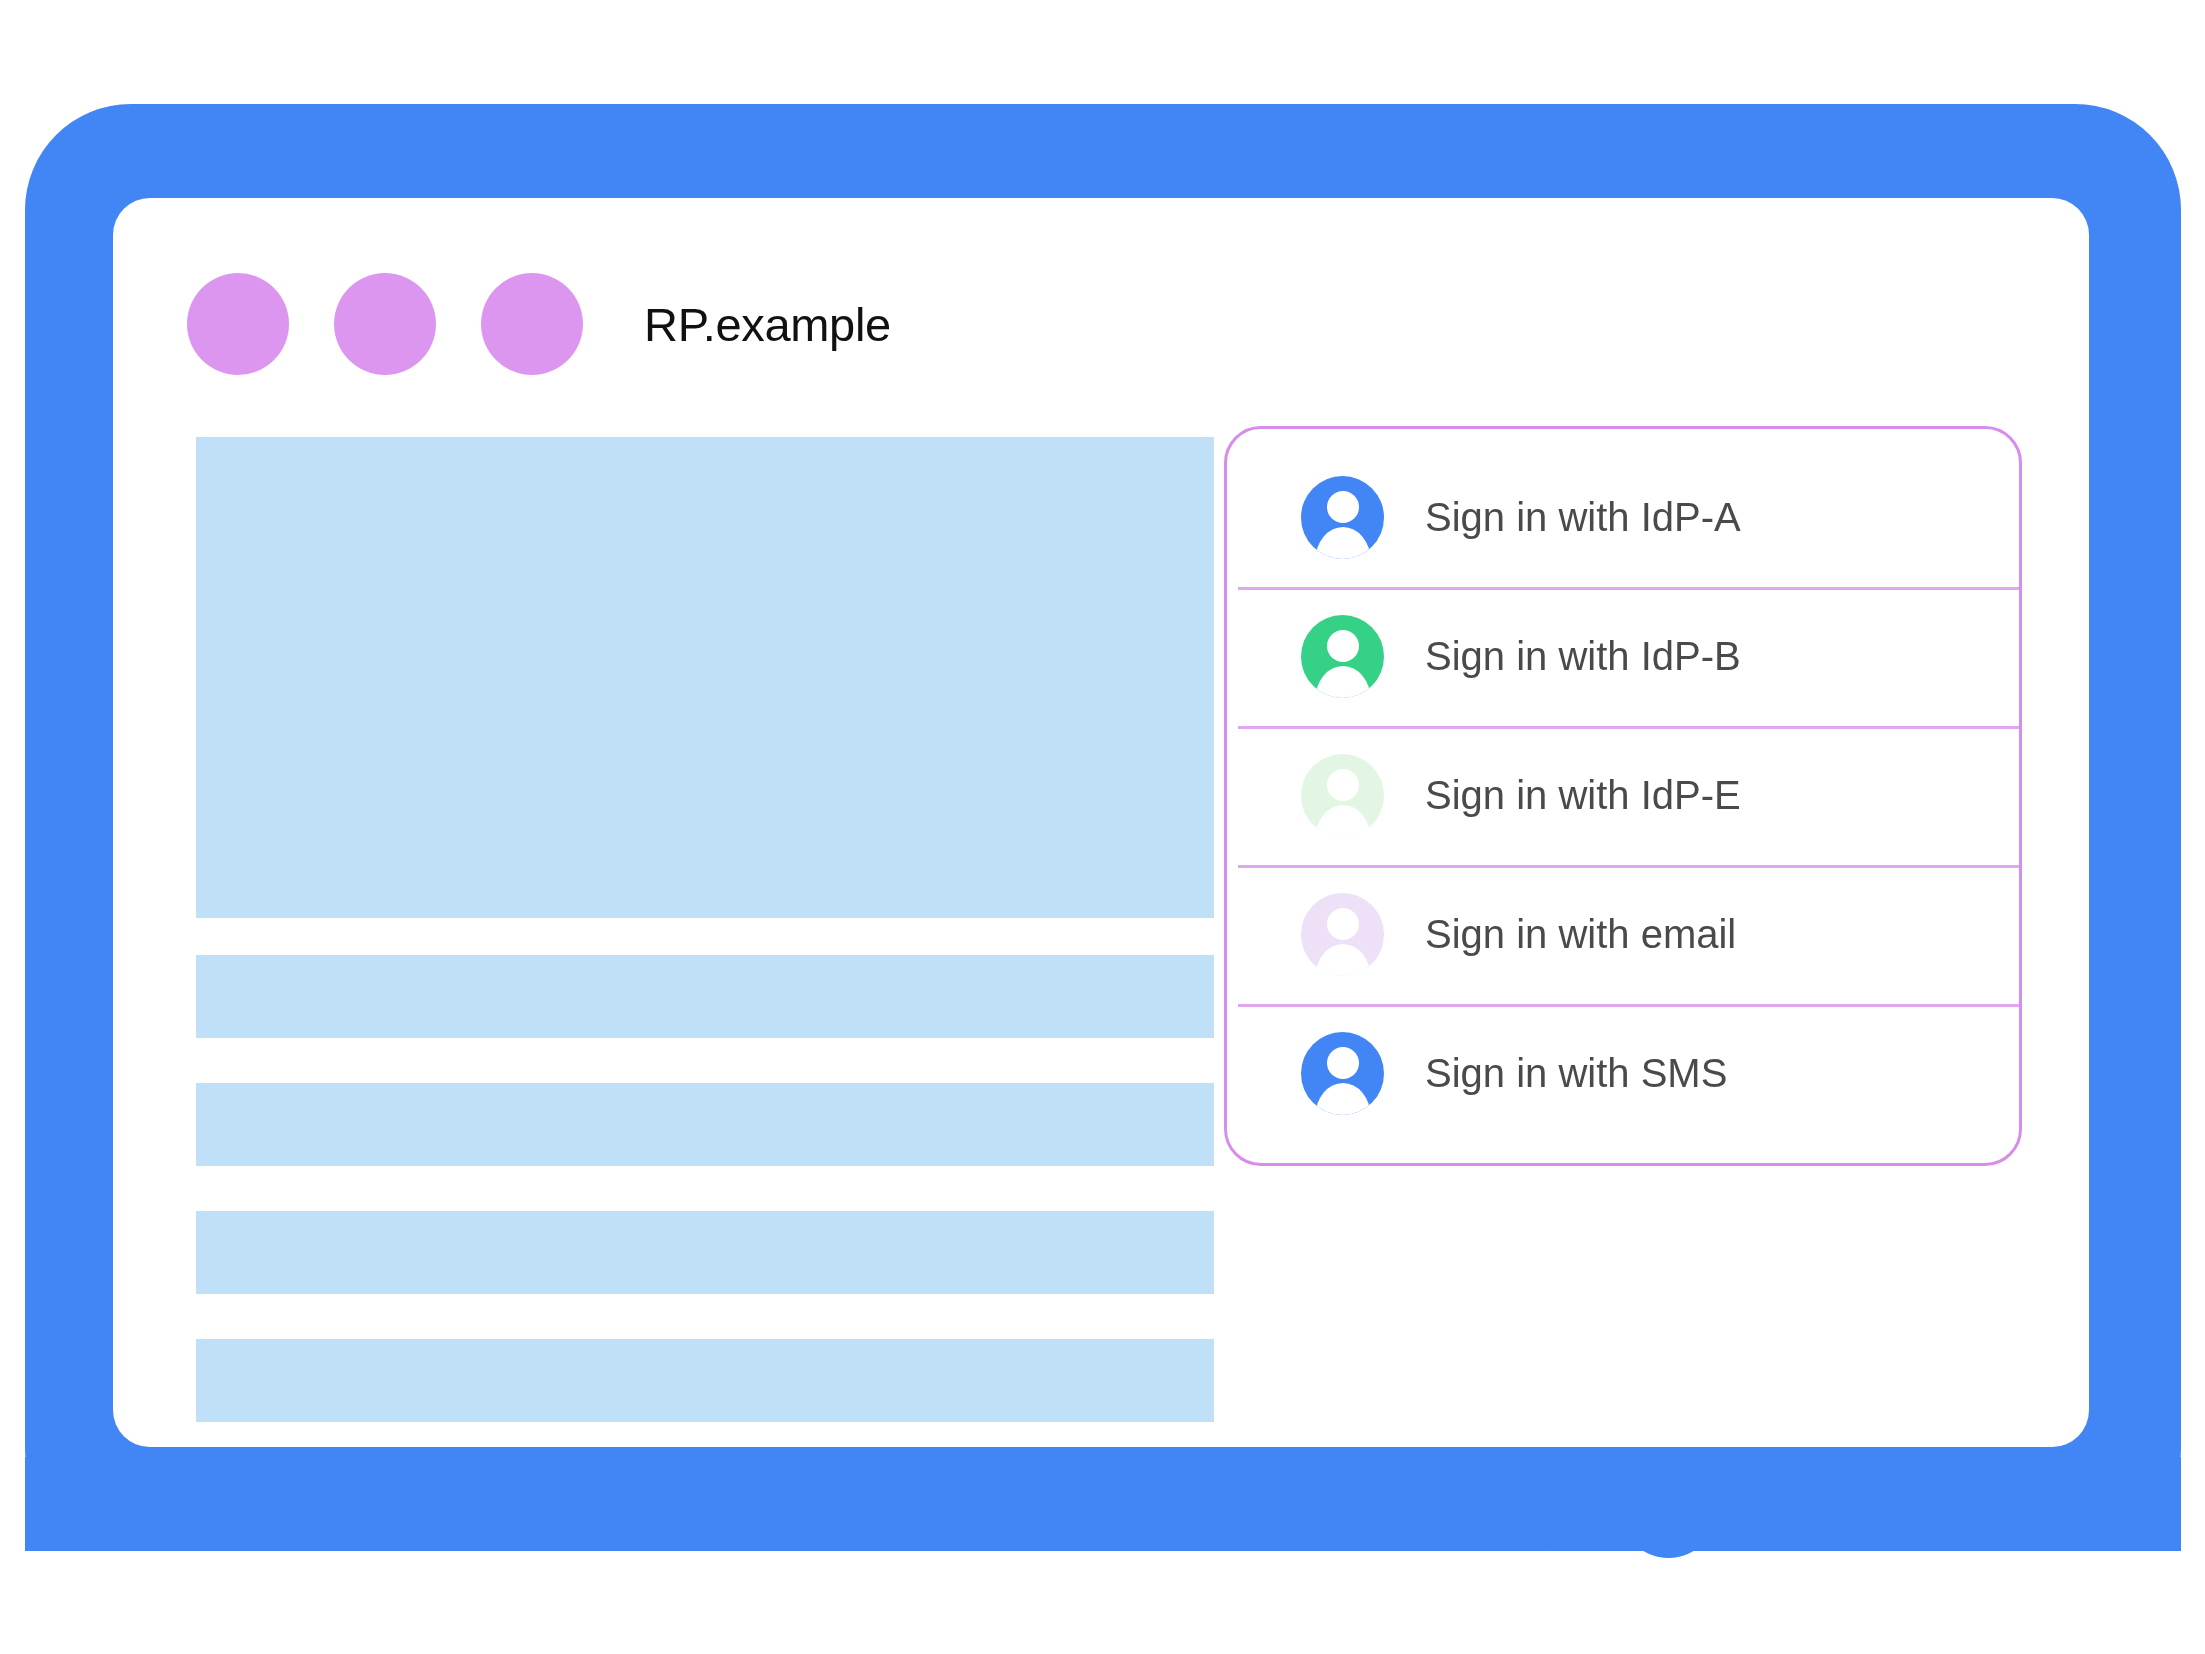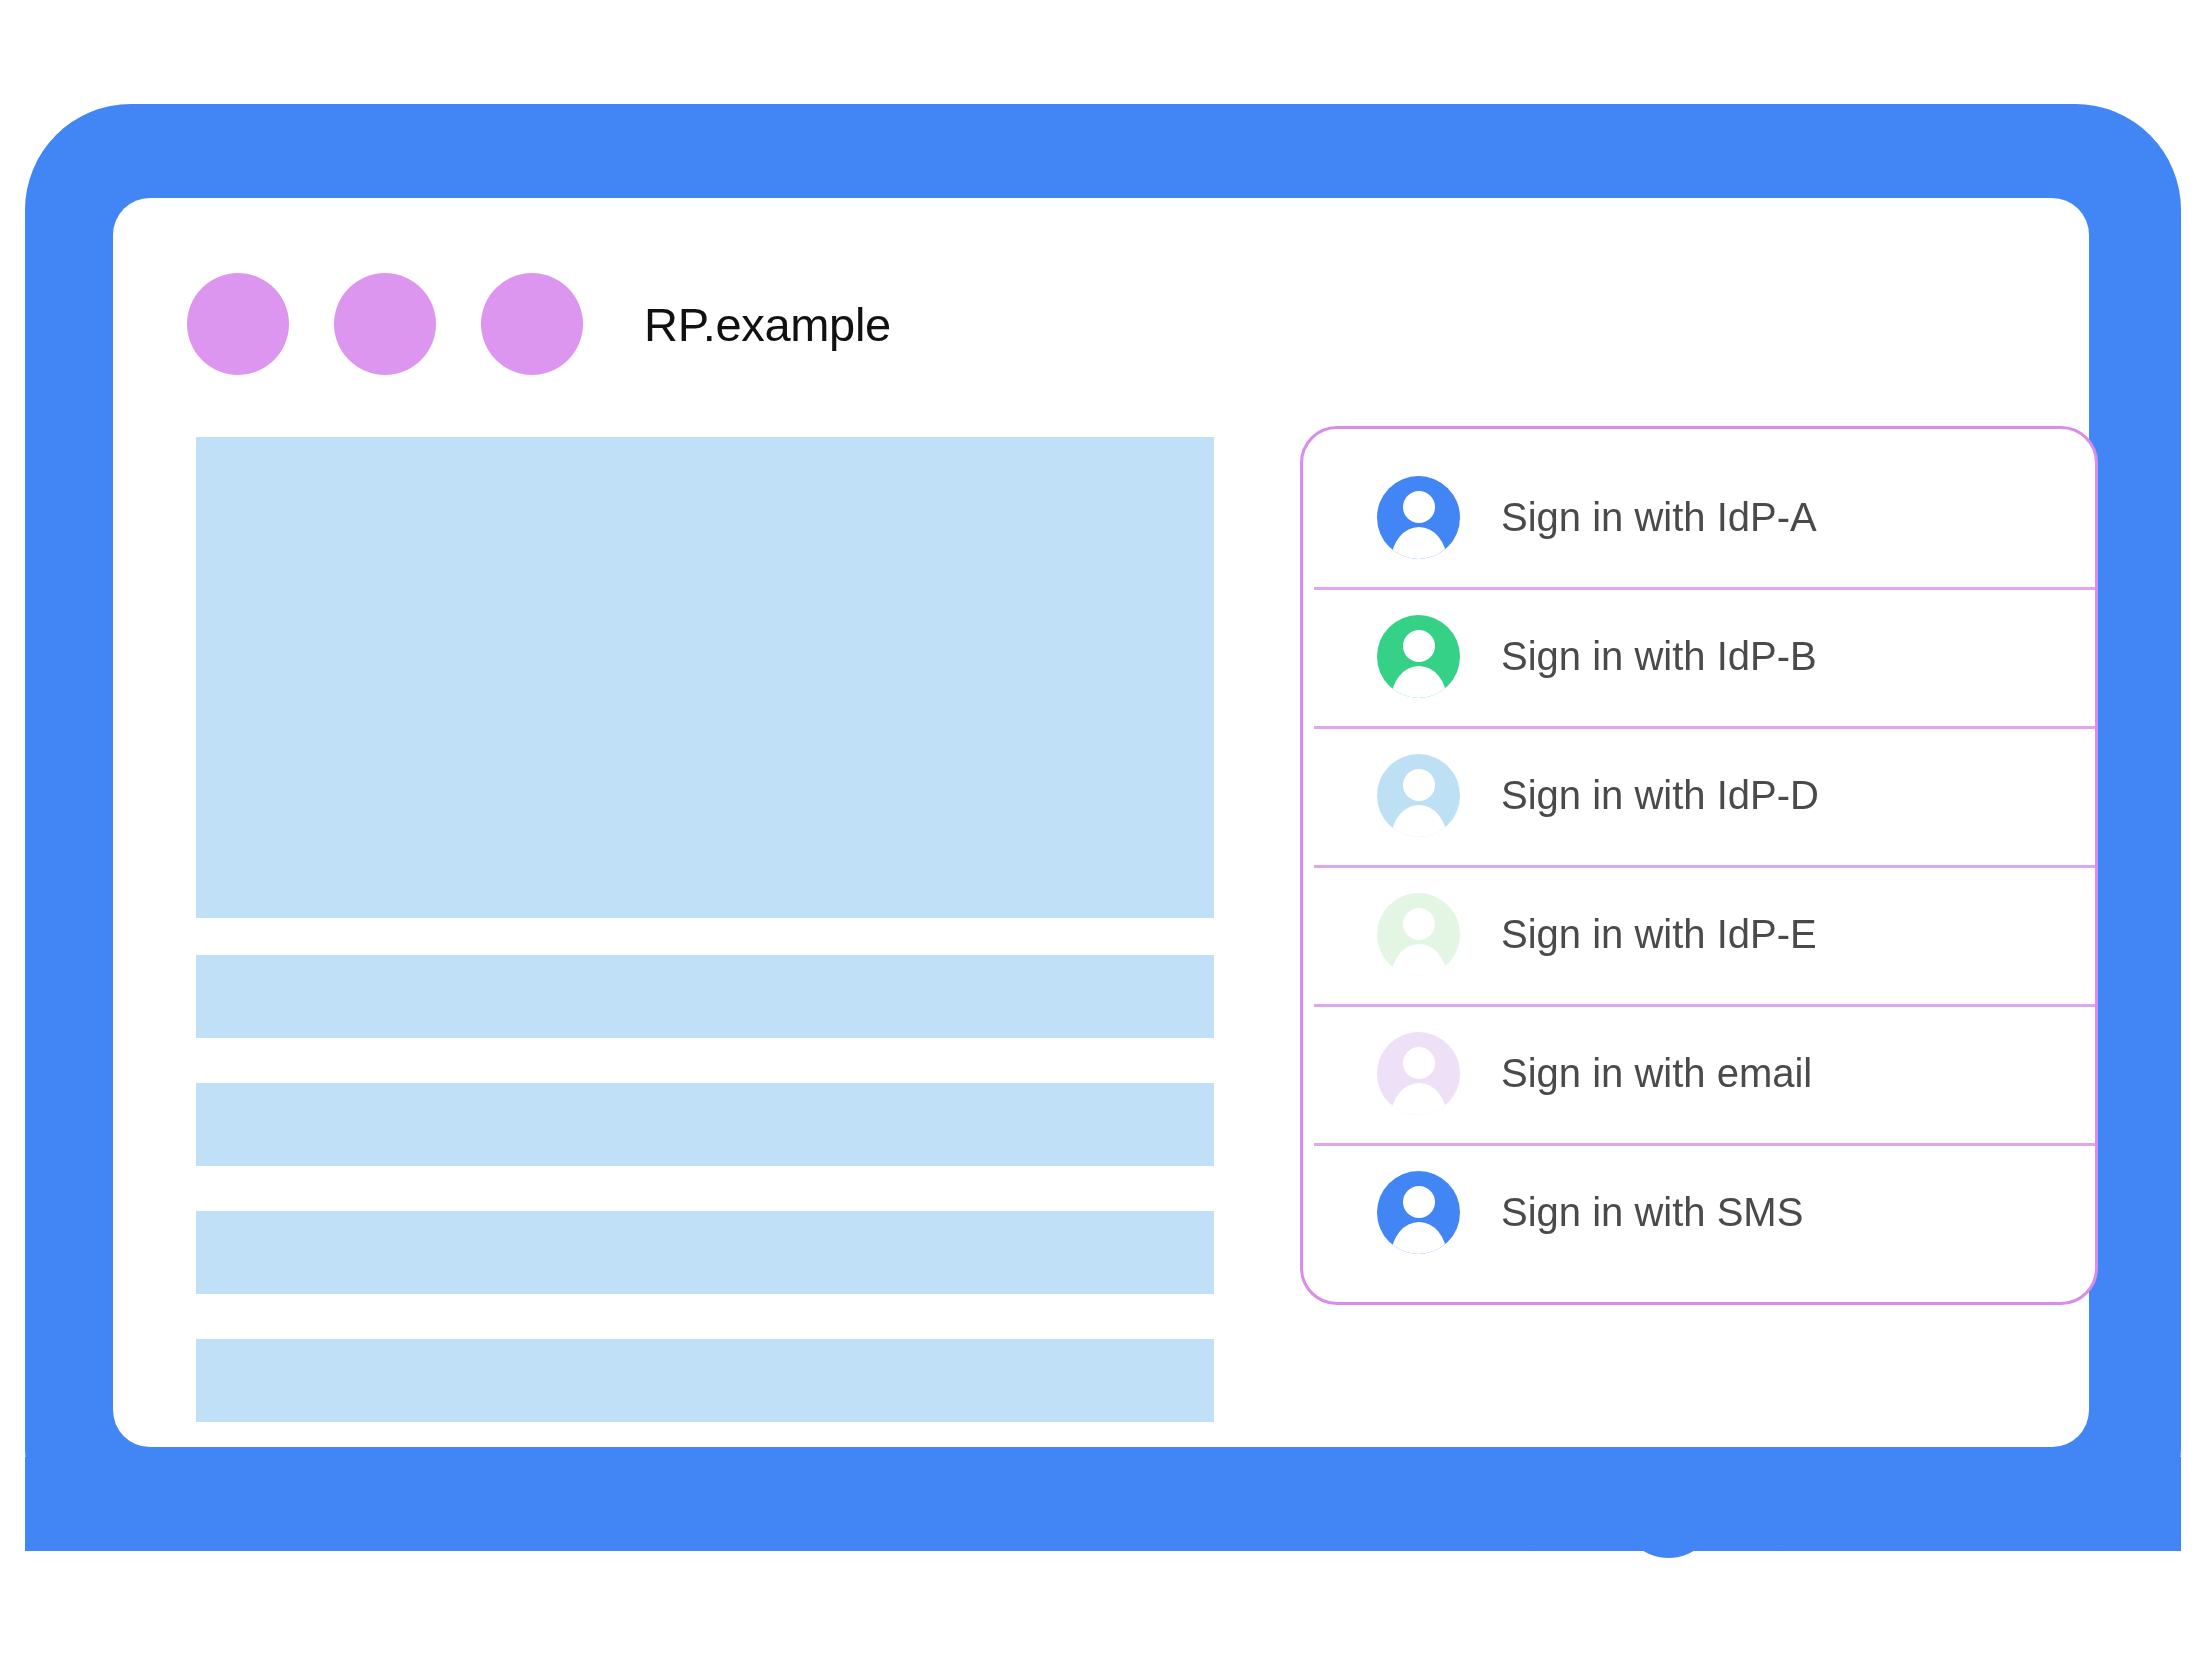--- a/index.html
+++ b/index.html
@@ -127,21 +127,21 @@
     background: #bfe0f6;
     width: 100%;
   }
   .ph-hero   { height: 481px; margin-bottom: 37px; }
   .ph-bar    { height: 83px; margin-bottom: 45px; }
   .ph-bar:last-child { margin-bottom: 0; }
 
   
   .signin-card {
     position: absolute;
-    left: 1300px;
+    left: 1224px;
     top: 426px;
     width: 798px;
     box-sizing: border-box;
     border: 3.5px solid #d88ceb;
     border-radius: 37px;
     background: #ffffff;
     padding: 19.4px 0 19.4px 0;
   }
   .signin-row {
     position: relative;
@@ -235,27 +235,20 @@
         <span class="signin-label">Sign in with IdP-A</span>
       </div>
       <div class="signin-row">
         <div class="avatar" style="background: rgb(52, 209, 134);">
           <div class="head"></div>
           <div class="body"></div>
         </div>
         <span class="signin-label">Sign in with IdP-B</span>
       </div>
       <div class="signin-row">
-        <div class="avatar" style="background: rgb(189, 224, 245);">
-          <div class="head"></div>
-          <div class="body"></div>
-        </div>
-        <span class="signin-label">Sign in with IdP-D</span>
-      </div>
-      <div class="signin-row">
         <div class="avatar" style="background: rgb(226, 246, 227);">
           <div class="head"></div>
           <div class="body"></div>
         </div>
         <span class="signin-label">Sign in with IdP-E</span>
       </div>
       <div class="signin-row">
         <div class="avatar" style="background: rgb(238, 224, 246);">
           <div class="head"></div>
           <div class="body"></div>

